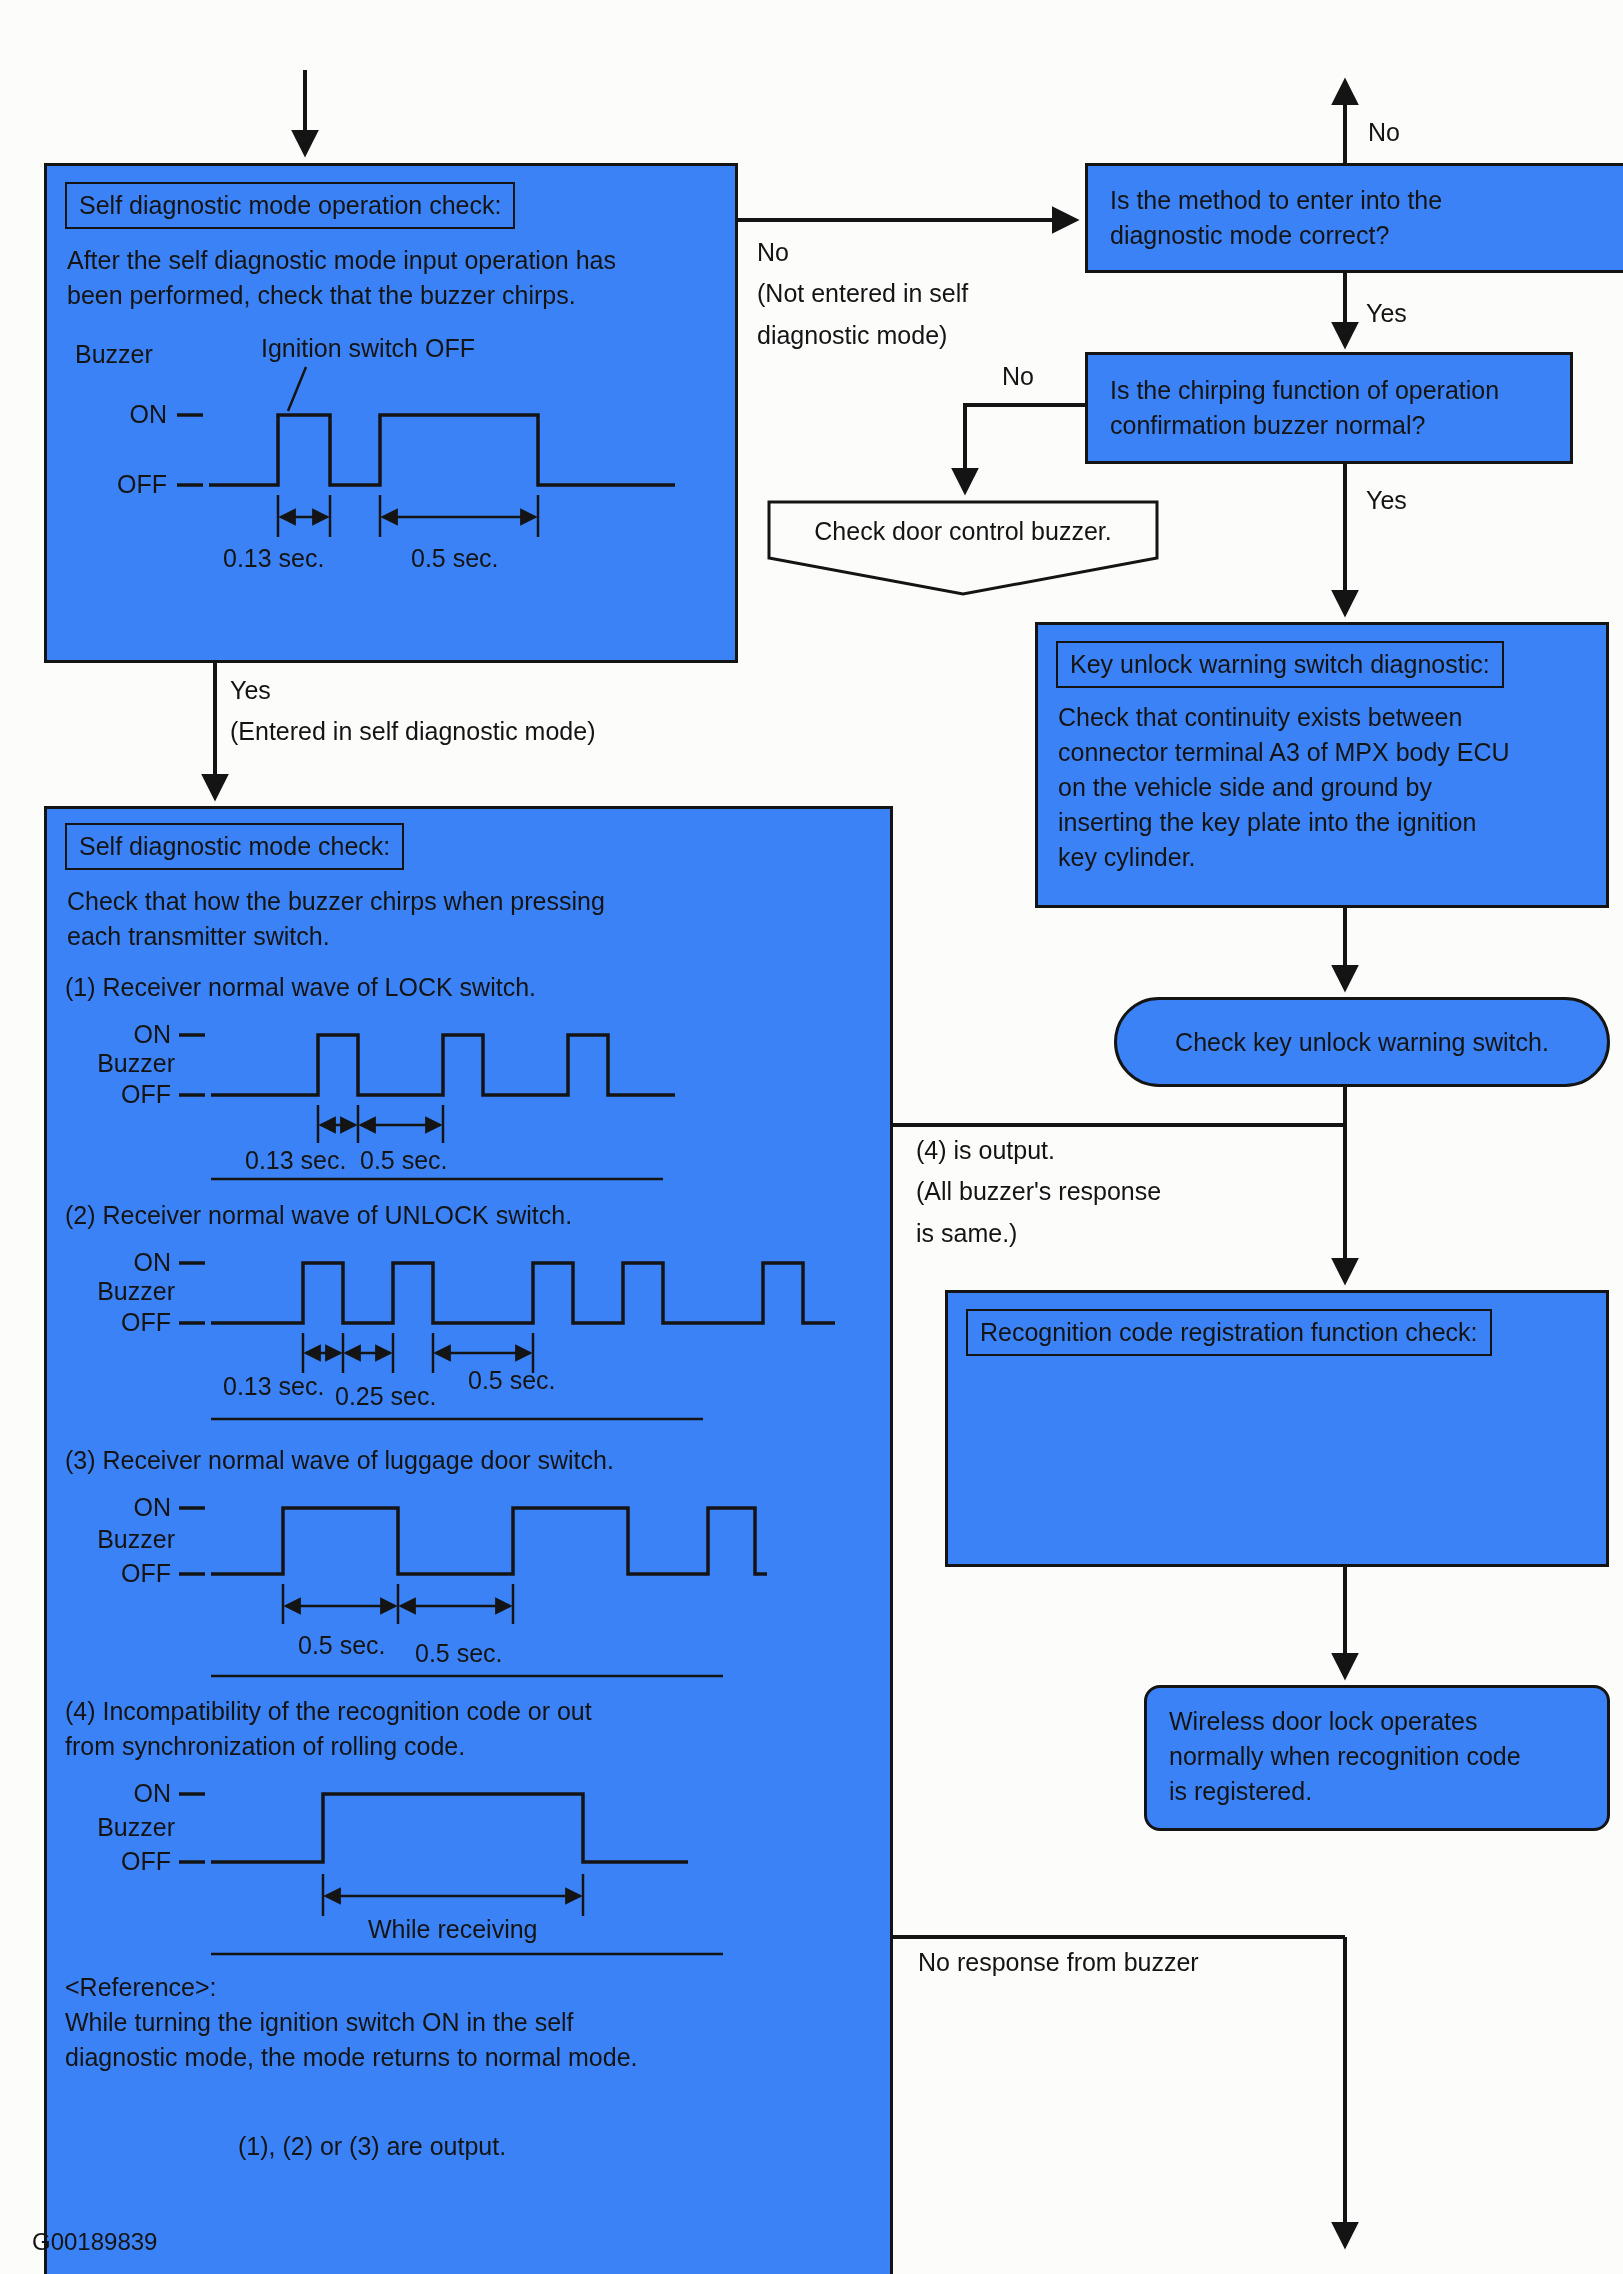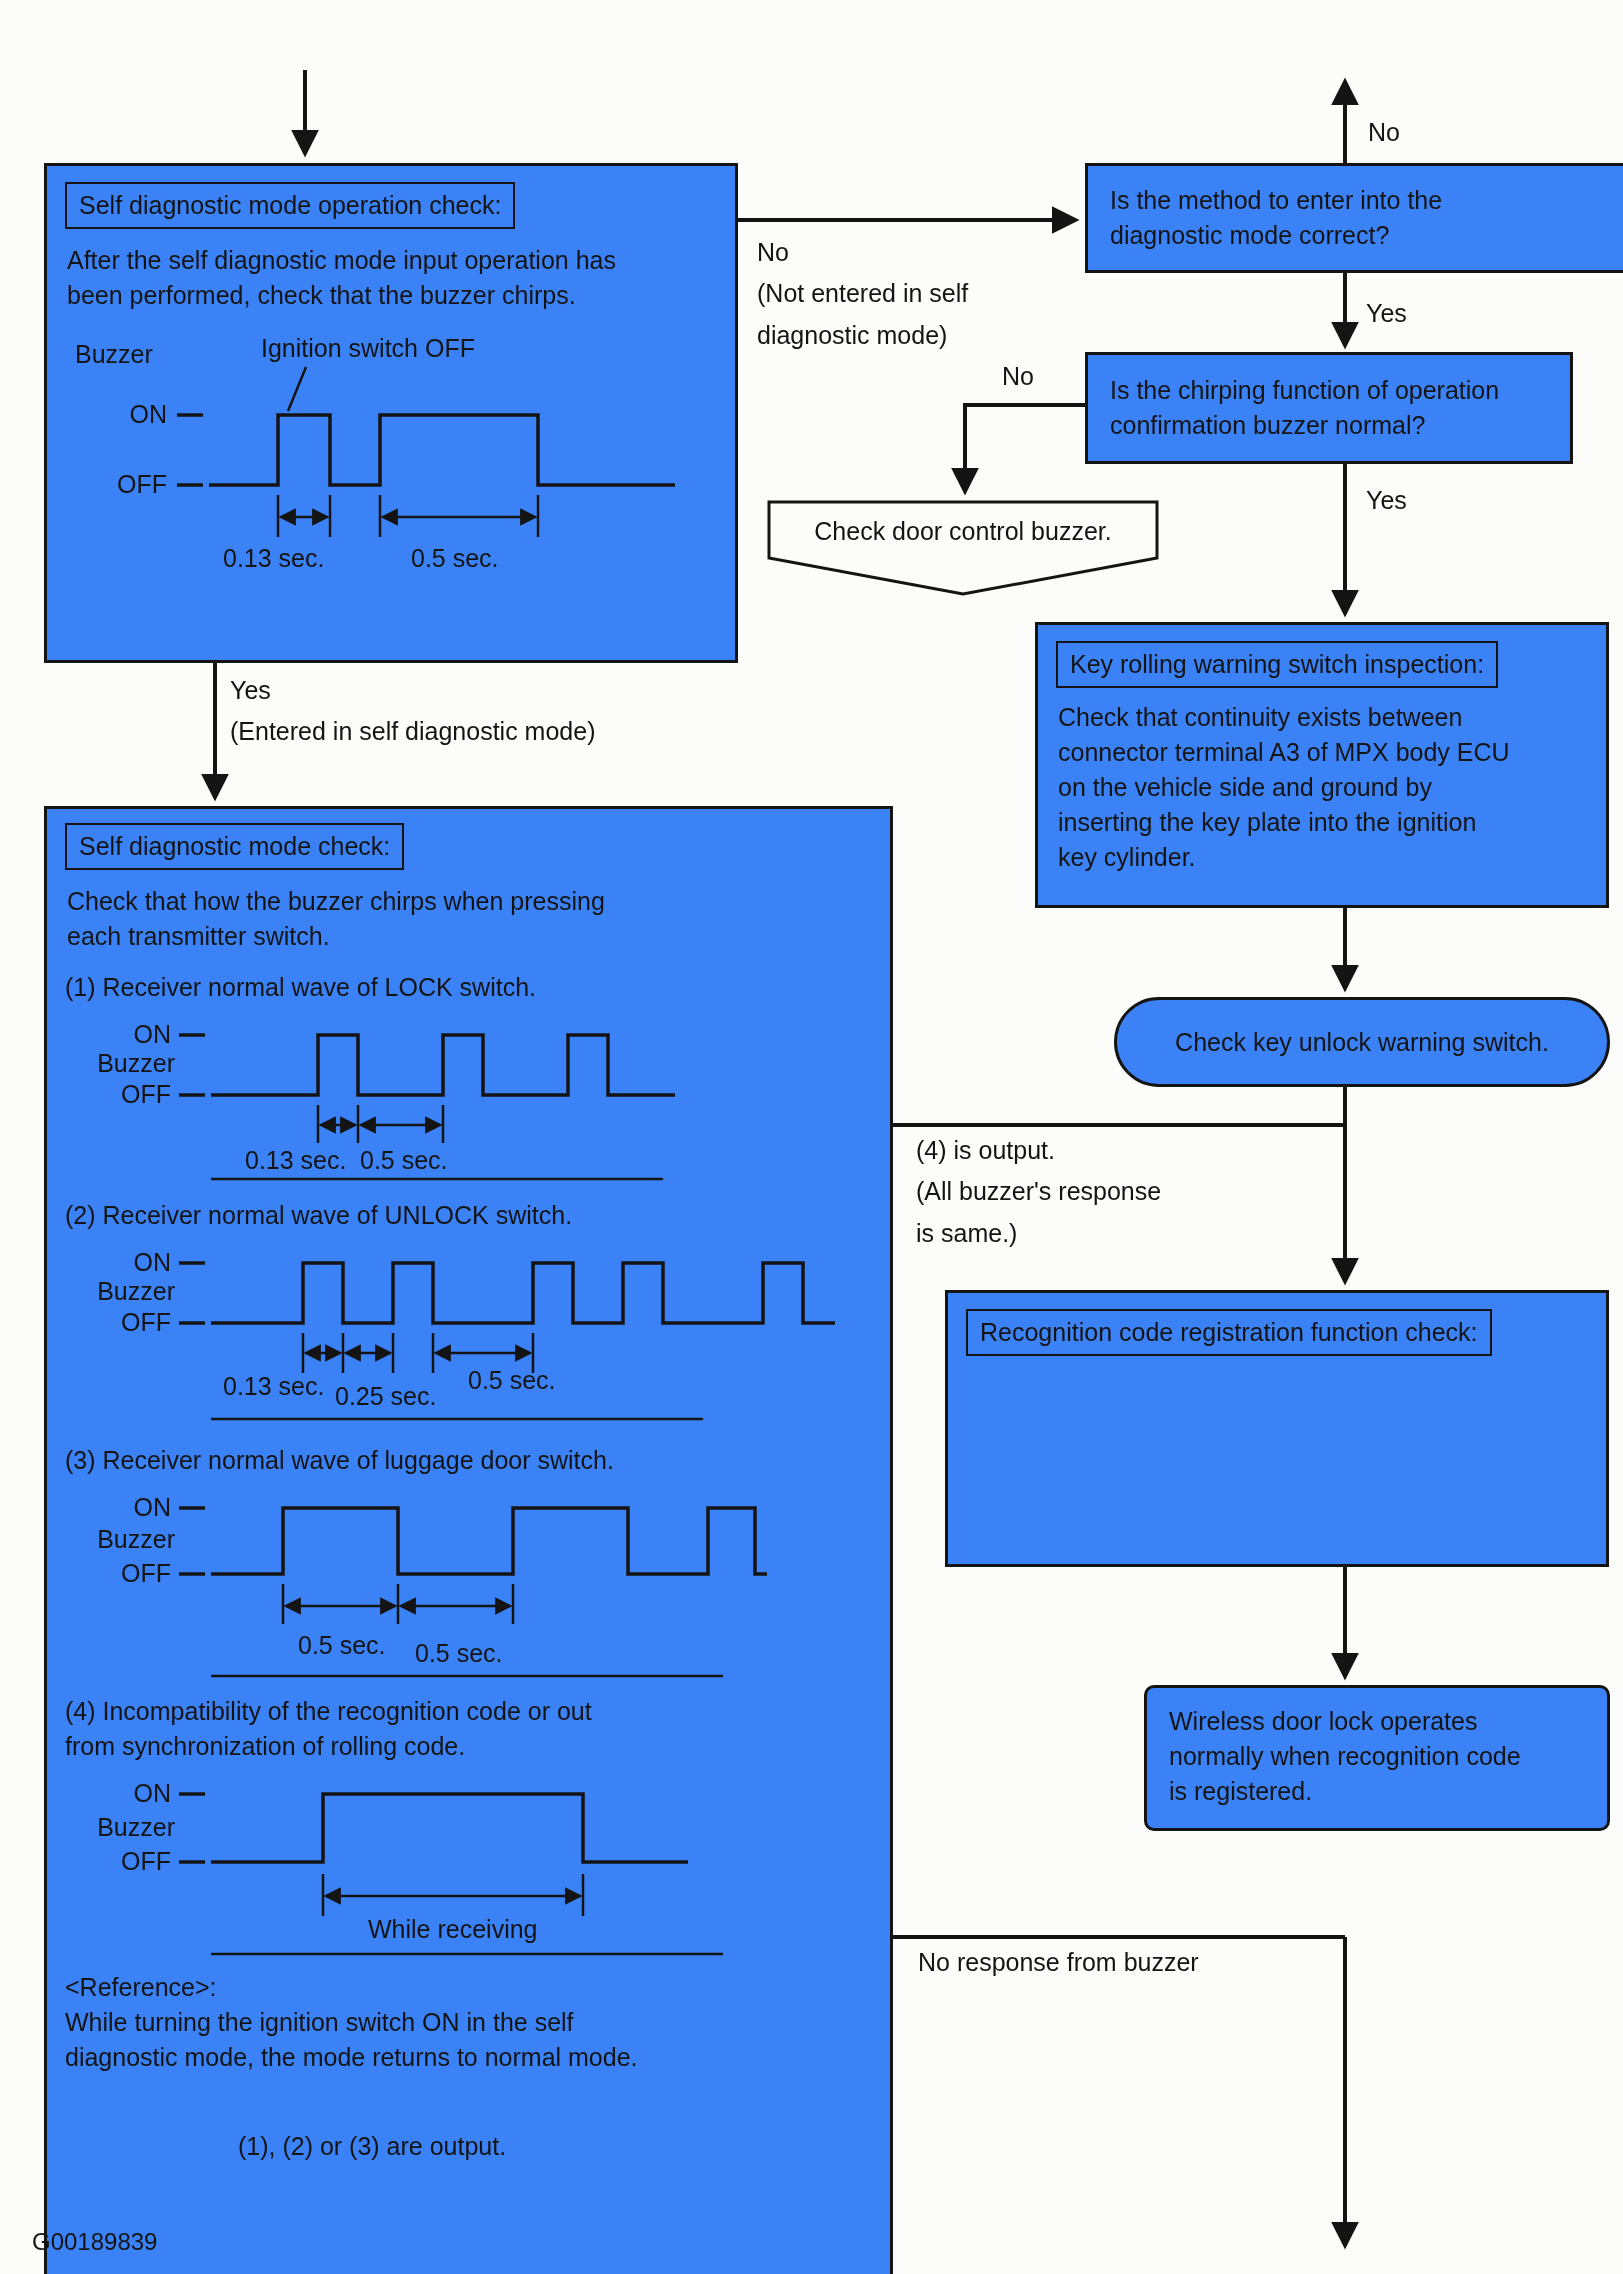--- a/index.html
+++ b/index.html
@@ -6,21 +6,21 @@
   html,body { background:#ffffff; }
   body { font-family:"Liberation Sans", sans-serif; color:#141414; }
   .canvas { position:relative; width:1623px; height:2274px; background:#fcfcfb; overflow:hidden; }
   .overlay { position:absolute; left:0; top:0; z-index:0; }
   .node { position:absolute; background:#3b82f6; border:3px solid #141414; z-index:1; }
   .pad { padding:14px 16px; }
   .inner-title { display:inline-block; border:2.5px solid #141414; padding:5px 12px; font-size:25px; line-height:1.3; margin:2px 0 12px 2px; white-space:pre; }
   .txt { font-size:25px; line-height:1.4; white-space:pre-line; }
   .q { display:flex; align-items:center; padding:0 22px; }
   .stadium { border-radius:46px; display:flex; align-items:center; justify-content:center; text-align:center; }
-  .round { border-radius:10px; padding:16px 22px; }
+  .round { border-radius:16px; padding:16px 22px; }
   .edge-label { position:absolute; font-size:25px; line-height:1.65; white-space:pre-line; z-index:2; }
   .fig-code { position:absolute; font-size:24px; z-index:2; }
   .wave { display:block; }
   .wave text, .dshape text { font-family:"Liberation Sans", sans-serif; font-size:25px; fill:#141414; stroke:none; }
   .wl { stroke:#141414; stroke-width:3.5; fill:none; }
   .tk { stroke:#141414; stroke-width:2.5; fill:none; }
   .dm { stroke:#141414; stroke-width:2.5; fill:none; }
   .heading { margin:0 0 6px 2px; }
   .wgap { margin:0 0 12px 0; }
   .dshape { position:absolute; z-index:1; }
@@ -92,21 +92,21 @@
     <div class="txt">Is the chirping function of operation
 confirmation buzzer normal?</div>
   </div>
 
   <svg class="dshape" style="left:767px; top:500px;" width="392" height="98" viewBox="0 0 392 98">
     <polygon points="2,2 390,2 390,58 196,94 2,58" fill="#fcfcfb" stroke="#141414" stroke-width="3"></polygon>
     <text x="196" y="40" text-anchor="middle">Check door control buzzer.</text>
   </svg>
 
   <div class="node pad" style="left:1035px; top:622px; width:574px; height:286px;">
-    <div class="inner-title">Key rolling warning switch inspection:</div>
+    <div class="inner-title">Key unlock warning switch diagnostic:</div>
     <div class="txt" style="margin-left:4px;">Check that continuity exists between
 connector terminal A3 of MPX body ECU
 on the vehicle side and ground by
 inserting the key plate into the ignition
 key cylinder.</div>
   </div>
 
   <div class="node stadium" style="left:1114px; top:997px; width:496px; height:90px;">
     <div class="txt">Check key unlock warning switch.</div>
   </div>

